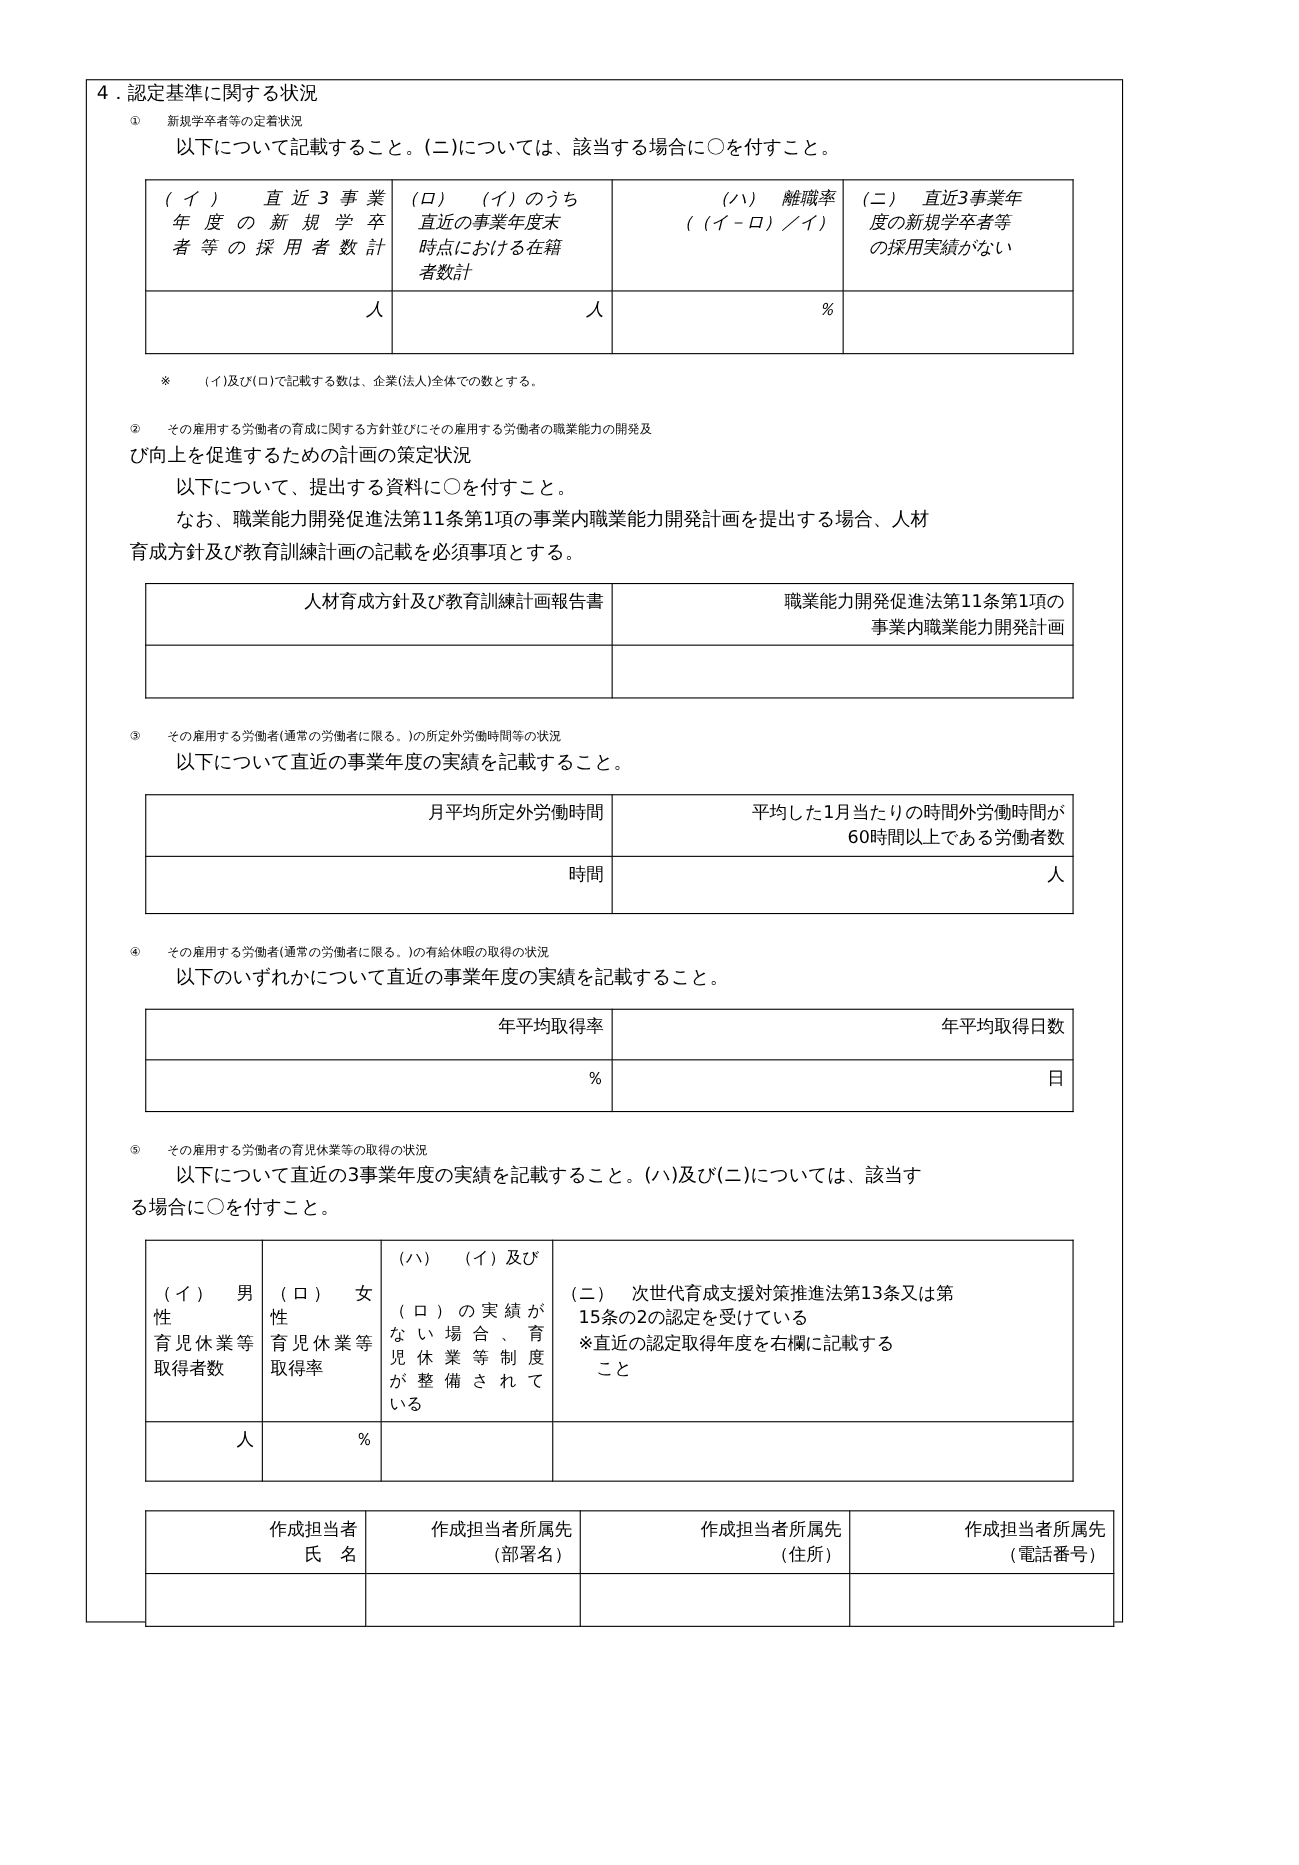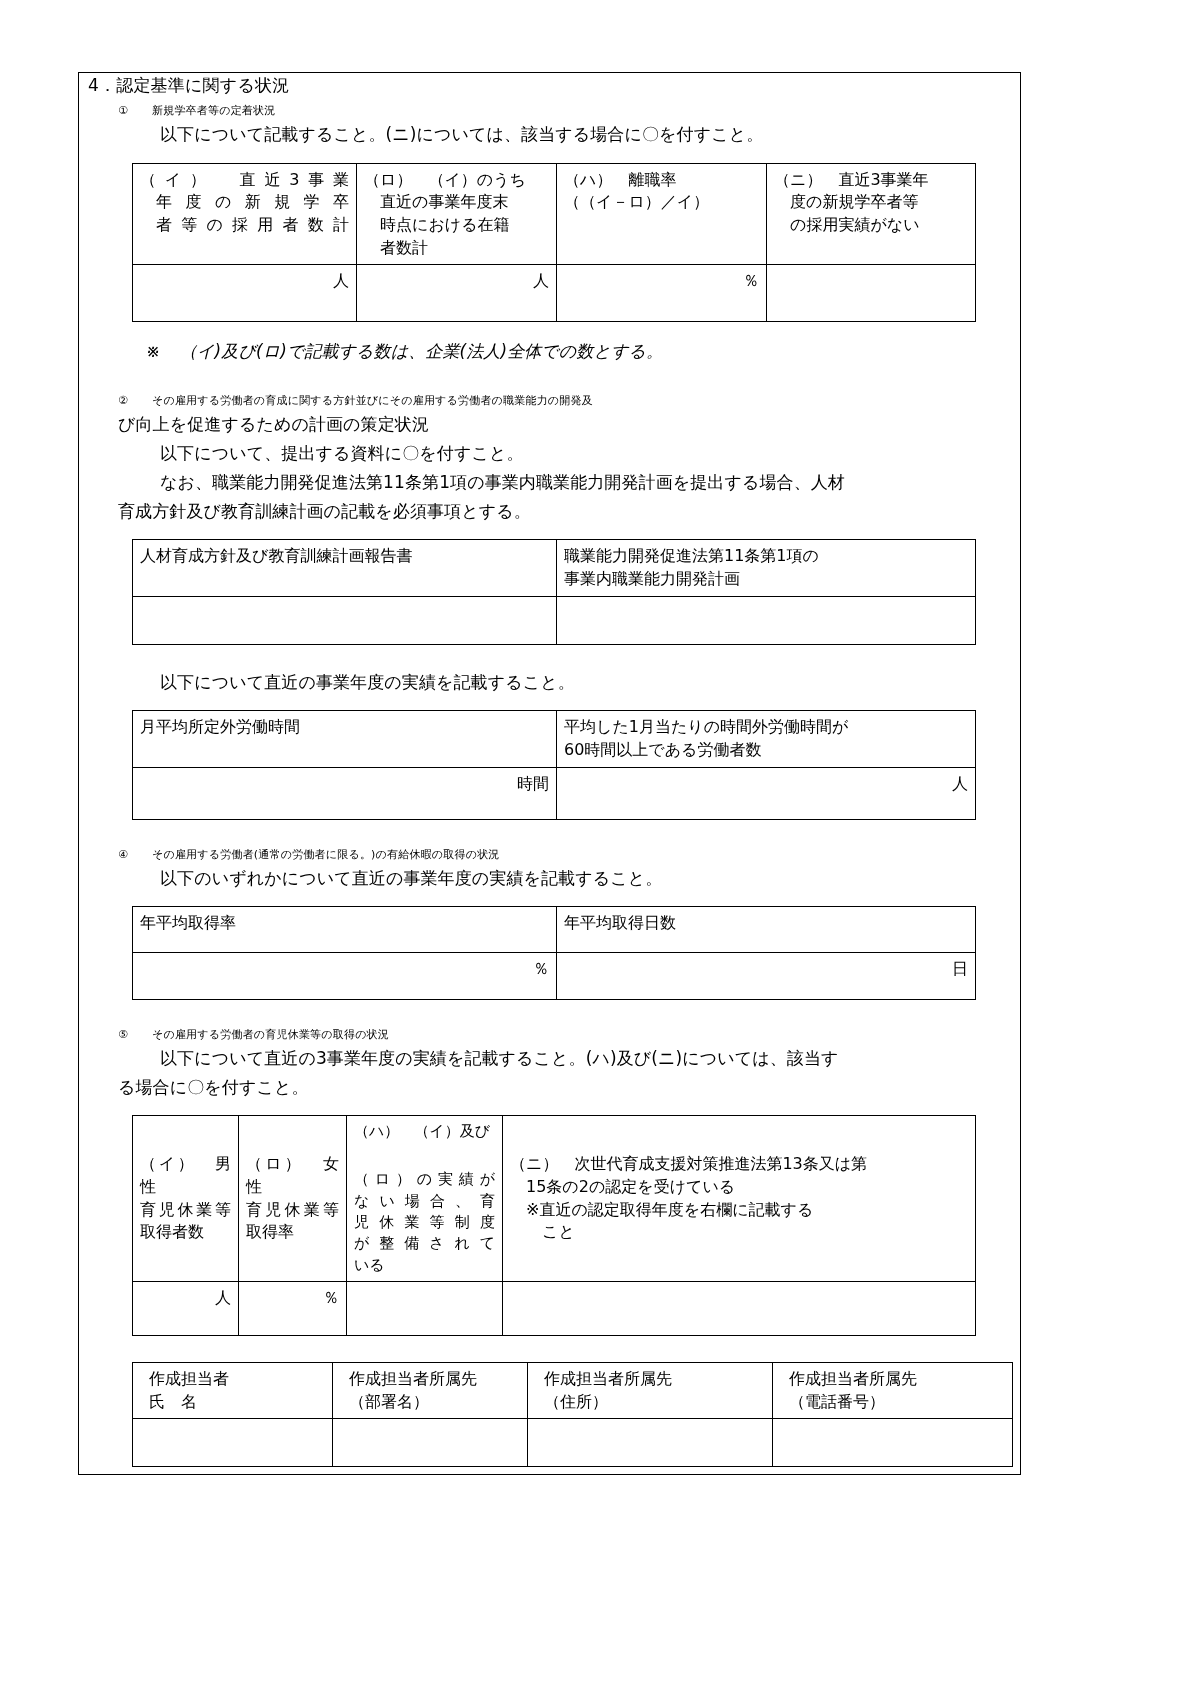--- a/index.html
+++ b/index.html
@@ -58,25 +58,24 @@
     line-height: 1.6;
     margin: 2px 0 0 56px;
     letter-spacing: 0.1px;
     text-indent: 16px;
   }
   .para.hang {
     margin-left: 56px;
     text-indent: 0;
   }
   .note {
-    font-size: 17px;
+    font-size: 11px;
     line-height: 1.6;
     margin: 16px 0 0 58px;
     letter-spacing: 0.1px;
-    font-style: italic;
   }
   .note .marker {
     display: inline-block;
     width: 34px;
   }
   .gap-md { height: 22px; }
 
   
   table.form {
     border-collapse: collapse;
@@ -86,34 +85,34 @@
     background: #fff;
   }
   table.form td {
     border: 1px solid #000;
     vertical-align: top;
     padding: 5px 7px;
     line-height: 1.42;
     box-sizing: border-box;
   }
   td.hdr-center {
-    text-align: left;
+    text-align: right;
     vertical-align: middle;
   }
   td.hdr-left {
     text-align: left;
   }
   .unit-cell {
     text-align: right;
     vertical-align: bottom;
   }
   .blank-cell { }
 
   
-  .t1 { width: 843px; margin-top: 14px; }
+  .t1 { width: 843px; margin-top: 14px; font-style: italic; }
   .t1 td.h { height: 93px; font-size: 16px; }
   .t1 td.v { height: 57px; }
 
   
   .t2 { width: 843px; margin-top: 14px; }
   .t2 td.h { height: 55px; }
   .t2 td.v { height: 48px; }
 
   
   .t3 { width: 843px; margin-top: 14px; }
@@ -240,20 +239,23 @@
       </tr>
       <tr>
         <td class="v blank-cell"></td>
         <td class="v blank-cell"></td>
       </tr>
     </tbody>
       </table>
 
     <div class="gap-md"></div>
 
+    <div class="item-head">
+      <span class="marker">③</span><span>その雇用する労働者(通常の労働者に限る。)の所定外労働時間等の状況</span>
+    </div>
     <div class="para">以下について直近の事業年度の実績を記載すること。</div>
 
     <table class="form t3">
       <tbody>
           <tr>
         <td class="h hdr-center" style="width:424px;">
           <span>月平均所定外労働時間</span>
         </td>
         <td class="h hdr-center" style="width:419px;">
           <span class="cell-lines">

